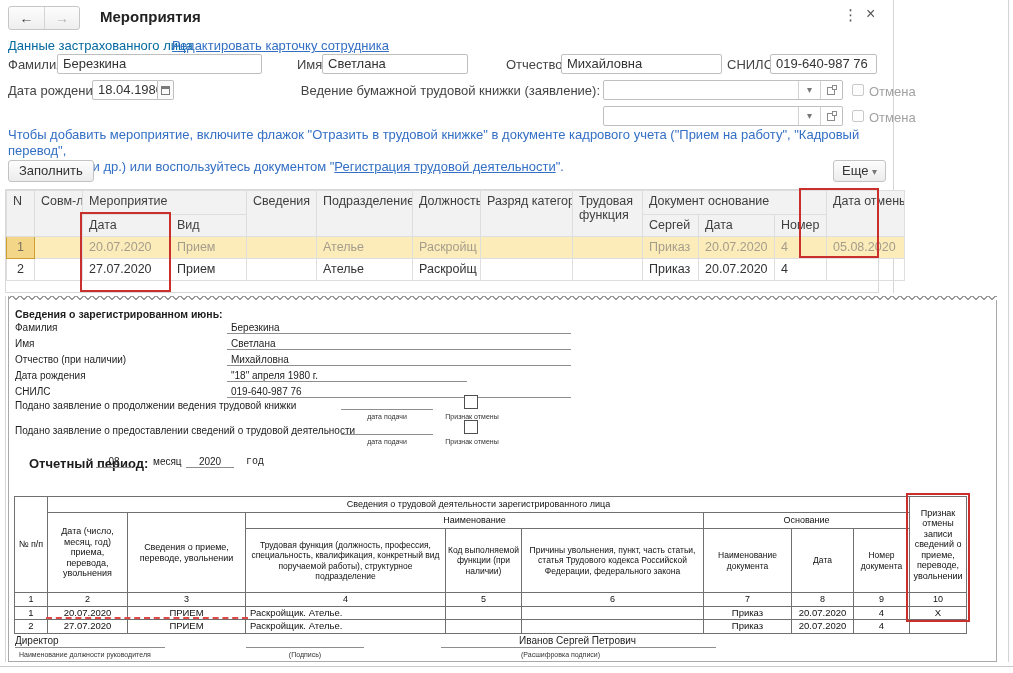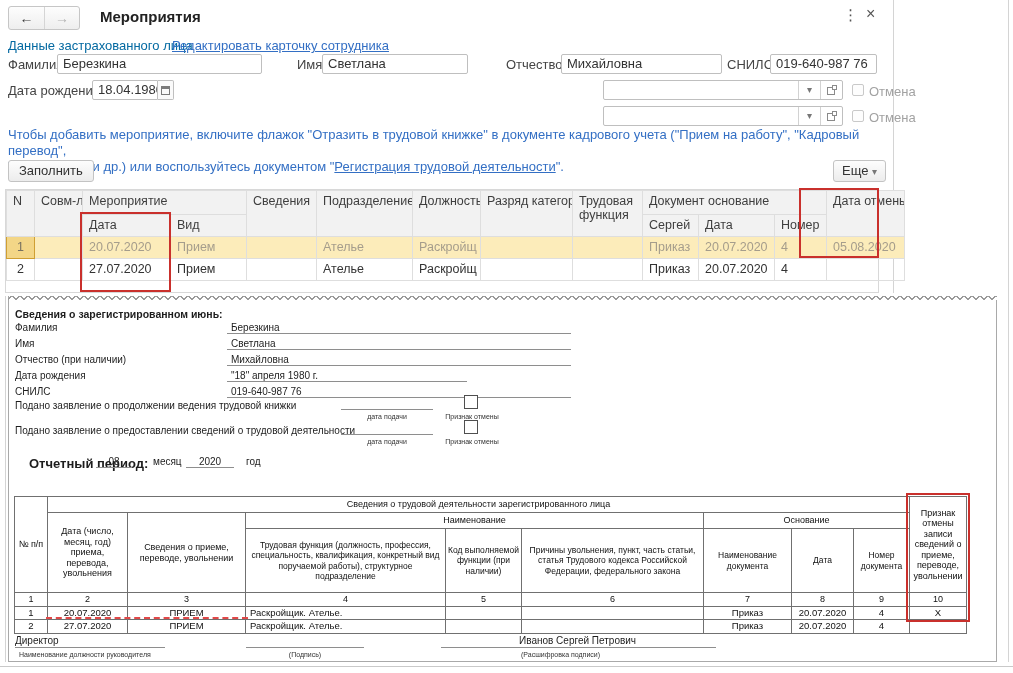--- a/index.html
+++ b/index.html
@@ -105,20 +105,21 @@
   <div class="inp" style="left:770px; top:54px; width:107px;">019-640-987 76</div>
 
   <div class="abs lbl" style="left:8px; top:83px;">Дата рождения:</div>
   <div class="inp" style="left:92px; top:80px; width:66px; border-radius:2px 0 0 2px;">18.04.1980</div>
   <div class="cal-btn" style="left:158px; top:80px;">
     <span class="cal-ic">
         <i></i>
       </span>
   </div>
 
+  <div class="abs lbl" style="left:250px; top:83px; width:350px; text-align:right;">Ведение бумажной трудовой книжки (заявление):</div>
   <div class="combo" style="left:603px; top:80px; width:240px;">
     <div class="combo-text"></div>
     <div class="combo-btn"><span>▾</span></div>
     <div class="combo-btn">
         <span class="open-ic">
           <span></span>
         </span>
       </div>
   </div>
   <div class="chk" style="left:852px; top:84px;"></div>
@@ -255,21 +256,21 @@
     <div class="pf-cap" style="left:332px; top:142px; width:92px; text-align:center;">дата подачи</div>
     <div class="pf-chk" style="left:455px; top:124px;"></div>
     <div class="pf-cap" style="left:432px; top:142px; width:62px; text-align:center;">Признак отмены</div>
 
     <div class="abs" style="left:20px; top:160px; font-weight:bold; font-size:13px;">Отчетный период:</div>
     <div class="pf-val" style="left:87px; top:160px; width:36px; text-align:center;">08</div>
     <div class="pf-line" style="left:87px; top:160px; width:36px; height:12px;"></div>
     <div class="abs" style="left:144px; top:160px;">месяц</div>
     <div class="pf-val" style="left:177px; top:160px; width:48px; text-align:center;">2020</div>
     <div class="pf-line" style="left:177px; top:160px; width:48px; height:12px;"></div>
-    <div class="abs" style="left:237px; top:160px;">год</div>
+    <div class="abs" style="left:237px; top:160px;font-family:Liberation Mono, monospace;">год</div>
 
 
     <table class="pf">
       <colgroup>
         <col style="width:33px">
           <col style="width:80px">
           <col style="width:118px">
           <col style="width:200px">
         <col style="width:76px">
           <col style="width:182px">

